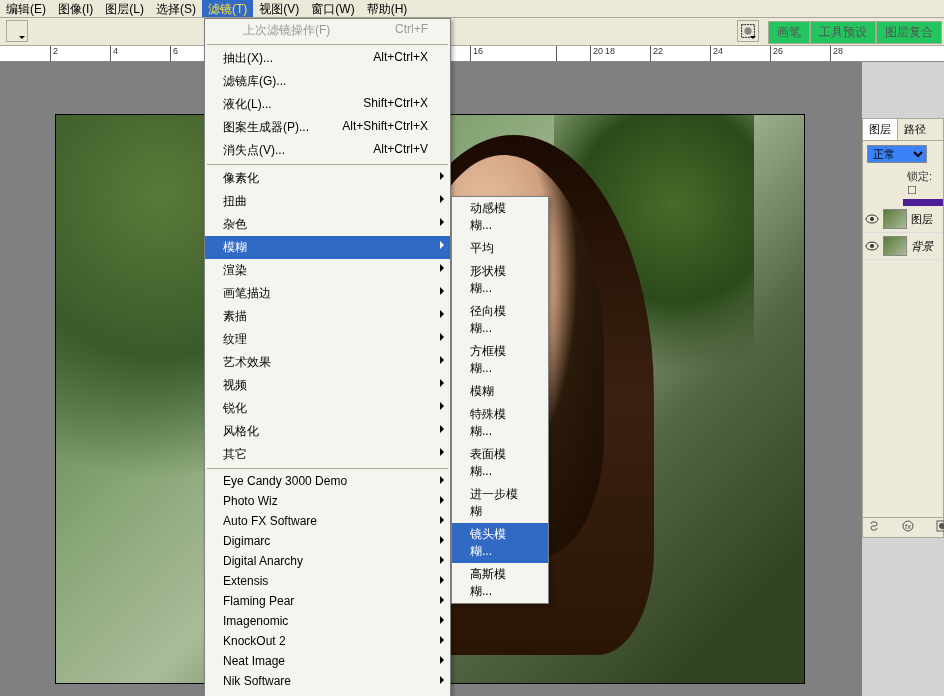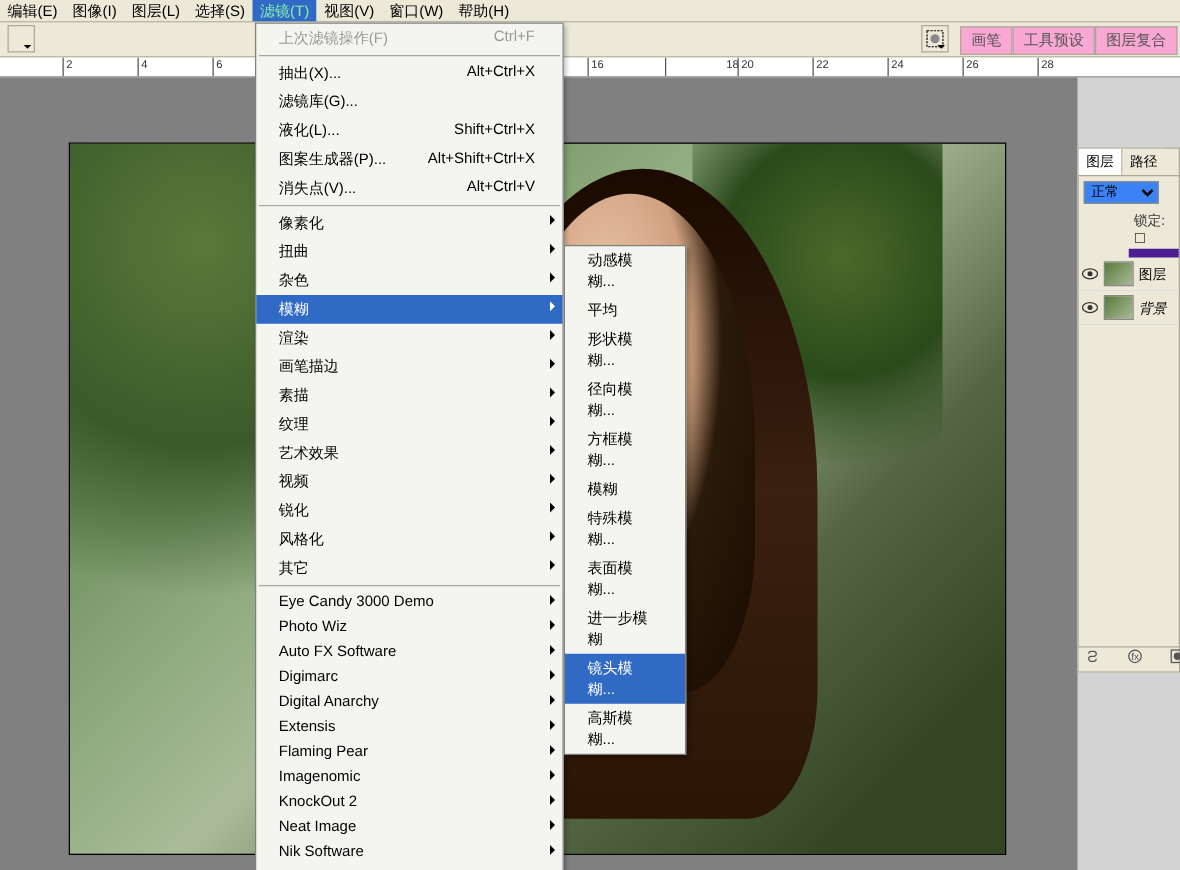--- a/index.html
+++ b/index.html
@@ -1,22 +1,22 @@
 <!DOCTYPE html>
 <html><head>
 <meta charset="utf-8">
 <style>
 * { box-sizing: border-box; margin: 0; padding: 0; font-family: "Microsoft YaHei", "SimSun", Arial, sans-serif; }
 body { width: 944px; height: 696px; overflow: hidden; background: #d3d3d3; position: relative; }
 .menubar { height: 18px; background: #ece9d8; border-bottom: 1px solid #aca899; display: flex; font-size: 12px; color: #000; }
 .menubar-item { padding: 1px 6px; cursor: pointer; }
-.menubar-item.active { background: #316ac5; color: #86efac; }
+.menubar-item.active { background: #316ac5; color: #fde047; }
 .toolbar { height: 28px; background: #ece9d8; border-bottom: 1px solid #aca899; position: relative; }
 .tool-preset { position: absolute; right: 2px; top: 3px; display: flex; font-size: 12px; }
-.tab-btn { background: #f9a8d4; border: 1px solid #aca899; padding: 2px 8px; color: #555; cursor: pointer; }
+.tab-btn { background: #22c55e; border: 1px solid #aca899; padding: 2px 8px; color: #555; cursor: pointer; }
 .tool-icon { width: 22px; height: 22px; border: 1px solid #aca899; margin-right: 6px; display: inline-block; position: relative; }
 .tool-icon::after { content: ''; position: absolute; right: 2px; bottom: 2px; width: 0; height: 0; border-left: 3px solid transparent; border-right: 3px solid transparent; border-top: 3px solid #000; }
 .ruler-h { height: 16px; background: #fff; border-bottom: 1px solid #888; position: relative; font-size: 9px; color: #333; overflow: hidden; }
 .ruler-h .tick { position: absolute; top: 0; border-left: 1px solid #555; height: 16px; padding-left: 2px; line-height: 10px; }
 .canvas-area { position: absolute; left: 0; top: 62px; right: 82px; bottom: 0; background: #808080; overflow: hidden; }
 .document { position: absolute; left: 55px; top: 52px; width: 750px; height: 570px; background: linear-gradient(135deg, #4a6b3a 0%, #6b8b5a 20%, #8ba87a 35%, #aabb99 50%, #556644 70%, #334422 90%); border: 1px solid #000; }
 .face { position: absolute; right: 200px; top: 40px; width: 200px; height: 400px; background: radial-gradient(ellipse at 40% 30%, #f0d0b0 0%, #d0a080 40%, #2a1a0a 55%, #1a0a00 100%); border-radius: 50% 50% 30% 30%; }
 .hair { position: absolute; right: 150px; top: 20px; width: 280px; height: 520px; background: linear-gradient(180deg, #1a0a00 0%, #3a2010 50%, #2a1505 100%); border-radius: 50% 50% 20% 20%; }
 .leaves1 { position: absolute; left: 0; top: 0; width: 350px; height: 400px; background: radial-gradient(circle at 30% 20%, #5a7a3a, #3a5a2a 40%, transparent 70%); }
 .leaves2 { position: absolute; right: 50px; top: 0; width: 200px; height: 300px; background: radial-gradient(circle at 60% 30%, #4a6a2a, #2a4a1a 40%, transparent 70%); }
@@ -30,21 +30,21 @@
 .layer-row { display: flex; align-items: center; padding: 3px 2px; font-size: 11px; border-bottom: 1px solid #ddd; cursor: pointer; }
 .eye-icon { width: 14px; height: 12px; margin-right: 4px; }
 .eye-icon svg { width: 14px; height: 12px; }
 .layer-thumb { width: 24px; height: 20px; background: linear-gradient(135deg, #5a7a3a, #aabb99); border: 1px solid #888; margin-right: 4px; }
 .layer-label { font-style: italic; }
 .panel-footer { position: absolute; bottom: 0; left: 0; right: 0; height: 20px; background: #ece9d8; border-top: 1px solid #aca899; display: flex; align-items: center; padding: 0 4px; gap: 20px; }
 .panel-footer svg { width: 14px; height: 14px; }
 .dropdown { position: absolute; background: #f5f5f0; border: 1px solid #808080; box-shadow: 2px 2px 4px rgba(0,0,0,0.3); font-size: 12px; z-index: 100; }
 .dropdown-main { left: 204px; top: 18px; width: 247px; }
 .dd-item { display: flex; justify-content: space-between; padding: 3px 22px 3px 18px; position: relative; cursor: pointer; }
-.dd-item.disabled { color: #999; }
+.dd-item.disabled { color: #999; margin-left: 20px; }
 .dd-item.highlight { background: #316ac5; color: #fff; }
 .dd-item .arrow { position: absolute; right: 6px; top: 5px; width: 0; height: 0; border-top: 4px solid transparent; border-bottom: 4px solid transparent; border-left: 4px solid #000; }
 .dd-item.highlight .arrow { border-left-color: #fff; }
 .dd-sep { height: 1px; background: #aca899; margin: 2px 2px; }
 .dropdown-sub { left: 451px; top: 196px; width: 98px; }
 </style>
 </head>
 <body>
 
 <div class="menubar" id="menubar">
@@ -75,21 +75,21 @@
 
 <div class="ruler-h" id="ruler-h">
     <div class="tick" style="left: 50px;">2</div>
     <div class="tick" style="left: 110px;">4</div>
     <div class="tick" style="left: 170px;">6</div>
     <div class="tick" style="left: 230px;">8</div>
     <div class="tick" style="left: 290px;">10</div>
     <div class="tick" style="left: 350px;">12</div>
     <div class="tick" style="left: 410px;">14</div>
     <div class="tick" style="left: 470px;">16</div>
-    <div class="tick" style="left: 532px; padding-left: 48px;">18</div>
+    <div class="tick" style="left: 556px; padding-left: 48px;">18</div>
     <div class="tick" style="left: 590px;">20</div>
     <div class="tick" style="left: 650px;">22</div>
     <div class="tick" style="left: 710px;">24</div>
     <div class="tick" style="left: 770px;">26</div>
     <div class="tick" style="left: 830px;">28</div>
   </div>
 
 <div class="canvas-area">
   <div class="document">
     <div class="leaves1"></div>

